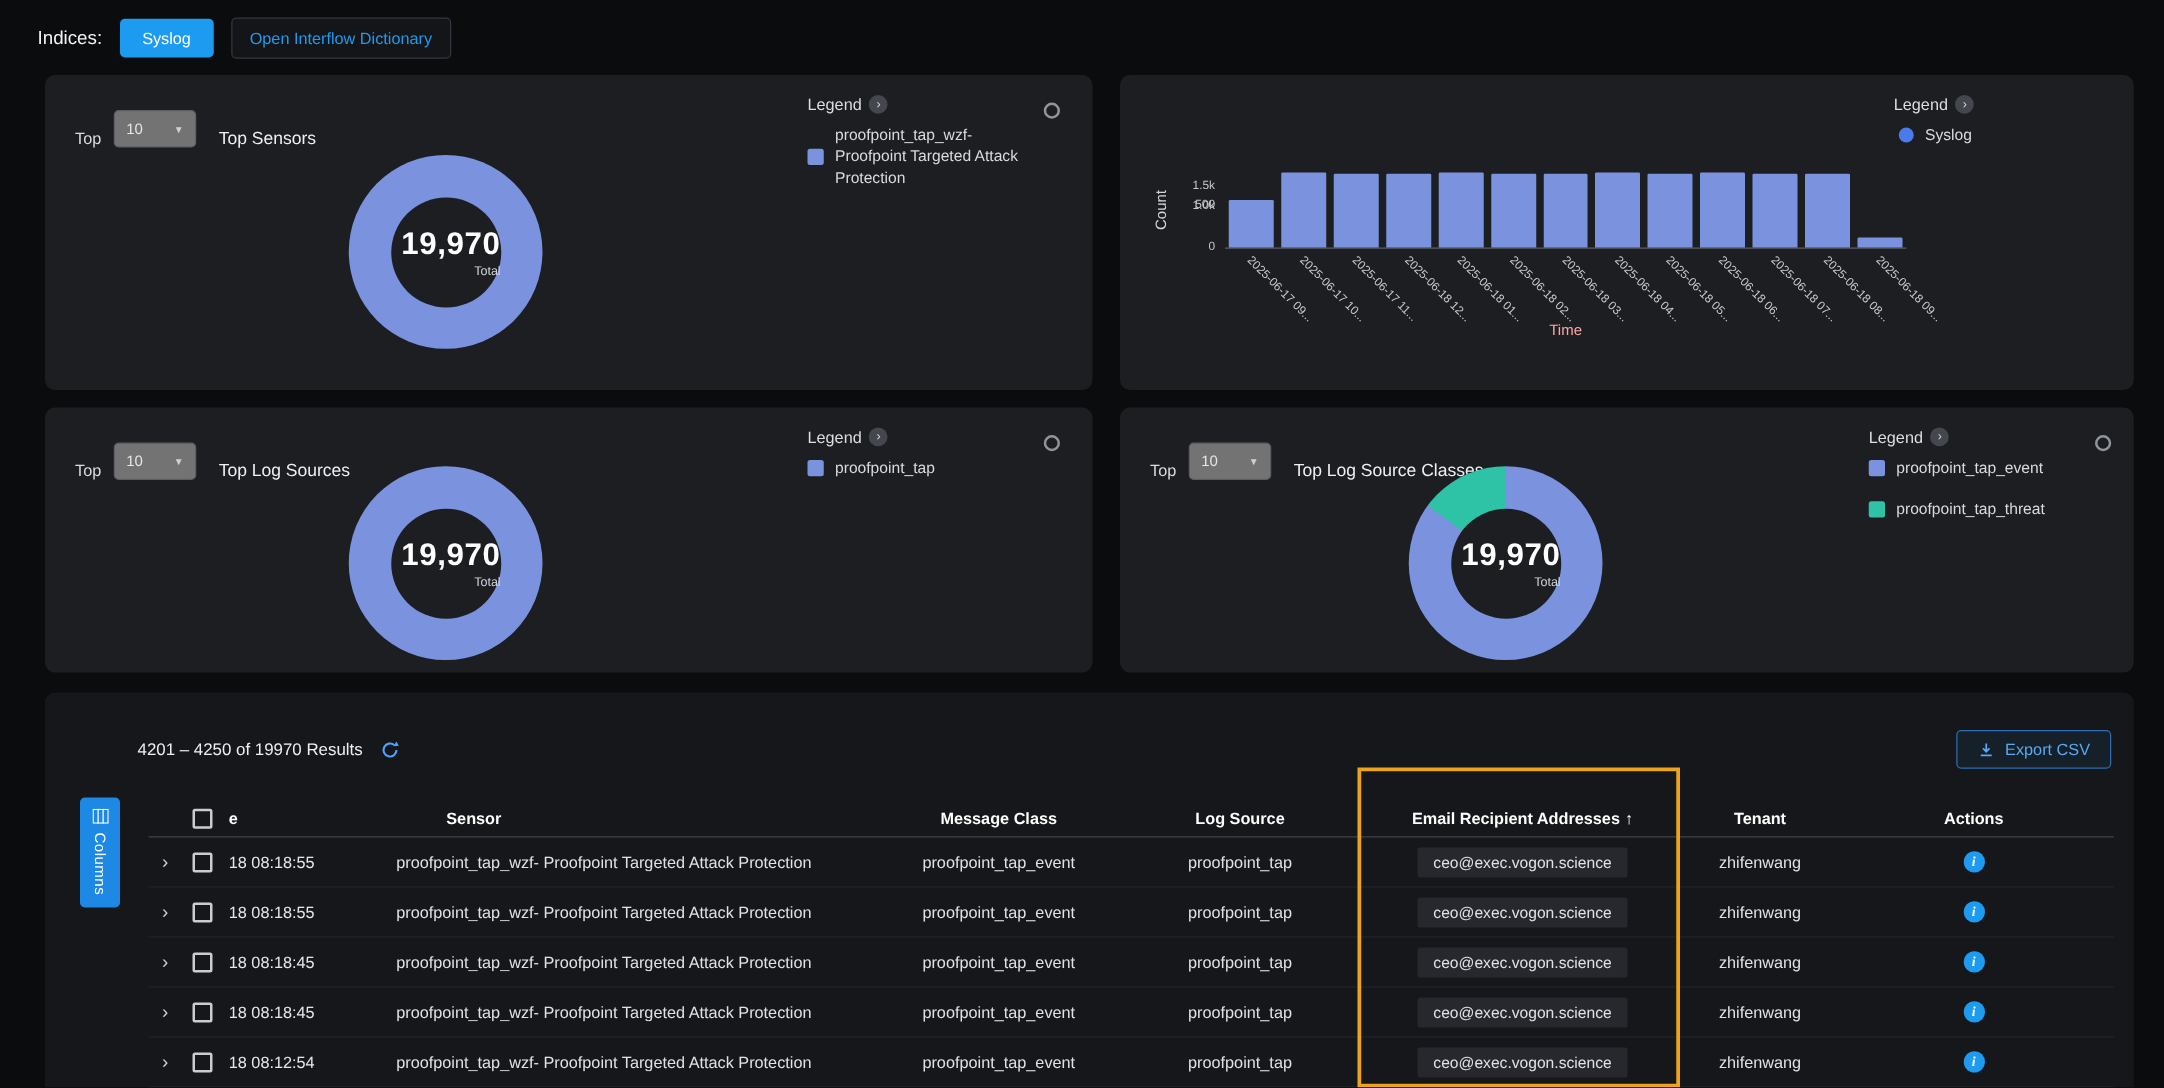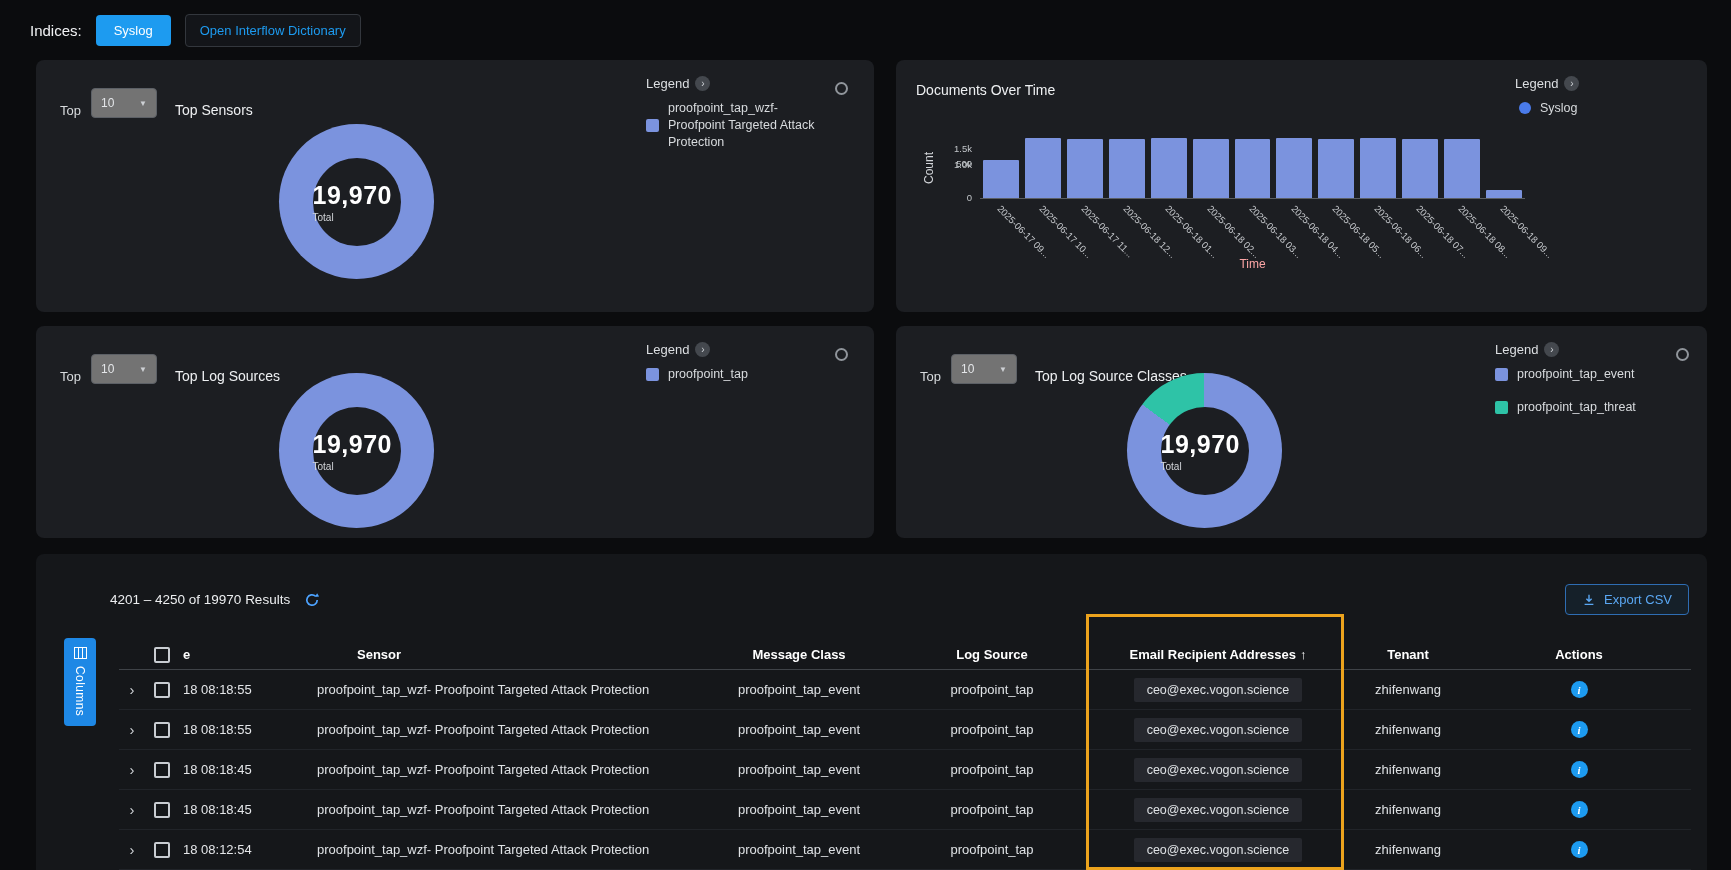--- a/index.html
+++ b/index.html
@@ -26,21 +26,21 @@
   .legend-head{display:flex;align-items:center;gap:6px;font-size:13px;color:#dcdfe2;margin-bottom:9px}
   .legend-expand{width:15px;height:15px;border-radius:50%;background:#44484e;color:#cfd3d7;font-size:10px;display:inline-flex;align-items:center;justify-content:center;line-height:1;cursor:pointer}
   .legend-item{display:flex;align-items:center;gap:9px;font-size:12.5px;color:#d8dbde;line-height:1.35;margin-bottom:16px}
   .swatch{width:13px;height:13px;border-radius:2px;flex:none}
   .dot{width:12px;height:12px;border-radius:50%;flex:none}
   .legend-radio{position:absolute;width:13px;height:13px;border:2px solid #90959b;border-radius:50%;background:transparent;cursor:pointer}
 
   
   .donut-wrap{position:absolute}
   .donut{width:155px;height:155px;border-radius:50%;display:flex;align-items:center;justify-content:center}
-  .donut-hole{width:88px;height:88px;border-radius:50%;background:#1c1e22;display:flex;flex-direction:column;align-items:flex-start;justify-content:center;gap:2px}
+  .donut-hole{width:88px;height:88px;border-radius:50%;background:#1c1e22;display:flex;flex-direction:column;align-items:flex-end;justify-content:center;gap:2px}
   .donut-value{font-size:25px;font-weight:bold;color:#fff;letter-spacing:0.5px}
   .donut-label{font-size:10px;color:#d3d6da}
 
   
   .chart-area{position:absolute;left:26px;top:77px;display:flex}
   .count-label{writing-mode:vertical-rl;transform:rotate(180deg);font-size:12px;color:#d3d6da;height:62px;display:flex;align-items:center;justify-content:center;margin-right:2px}
   .yaxis{width:34px;position:relative;height:62px;margin-right:8px}
   .ytick{position:absolute;right:0;font-size:9.5px;color:#c2c6ca}
   .plot{width:545px;position:relative}
   .bars{height:62px;display:flex;align-items:flex-end;gap:6px;border-bottom:1px solid #5a5e64;padding:0 3px}
@@ -114,23 +114,20 @@
       <div class="donut" style="background: conic-gradient(rgb(123, 147, 222) 0deg, rgb(123, 147, 222) 360deg);">
         <div class="donut-hole">
           <span class="donut-value">19,970</span>
           <span class="donut-label">Total</span>
         </div>
       </div>
     </div>
   </div>
 
   <div class="panel">
-    <div class="panel-head" style="padding-left:20px;padding-top:22px">
-      <span class="panel-title" style="margin-left:0">Documents Over Time</span>
-    </div>
     <div class="legend" style="right:82px;width:110px">
       <div class="legend-head">
         <span>Legend</span>
         <span class="legend-expand">›</span>
       </div>
       <div class="legend-item" style="margin-left:4px">
         <span class="dot" style="background: rgb(74, 123, 234);"></span>
         <span>Syslog</span>
       </div>
     </div>

